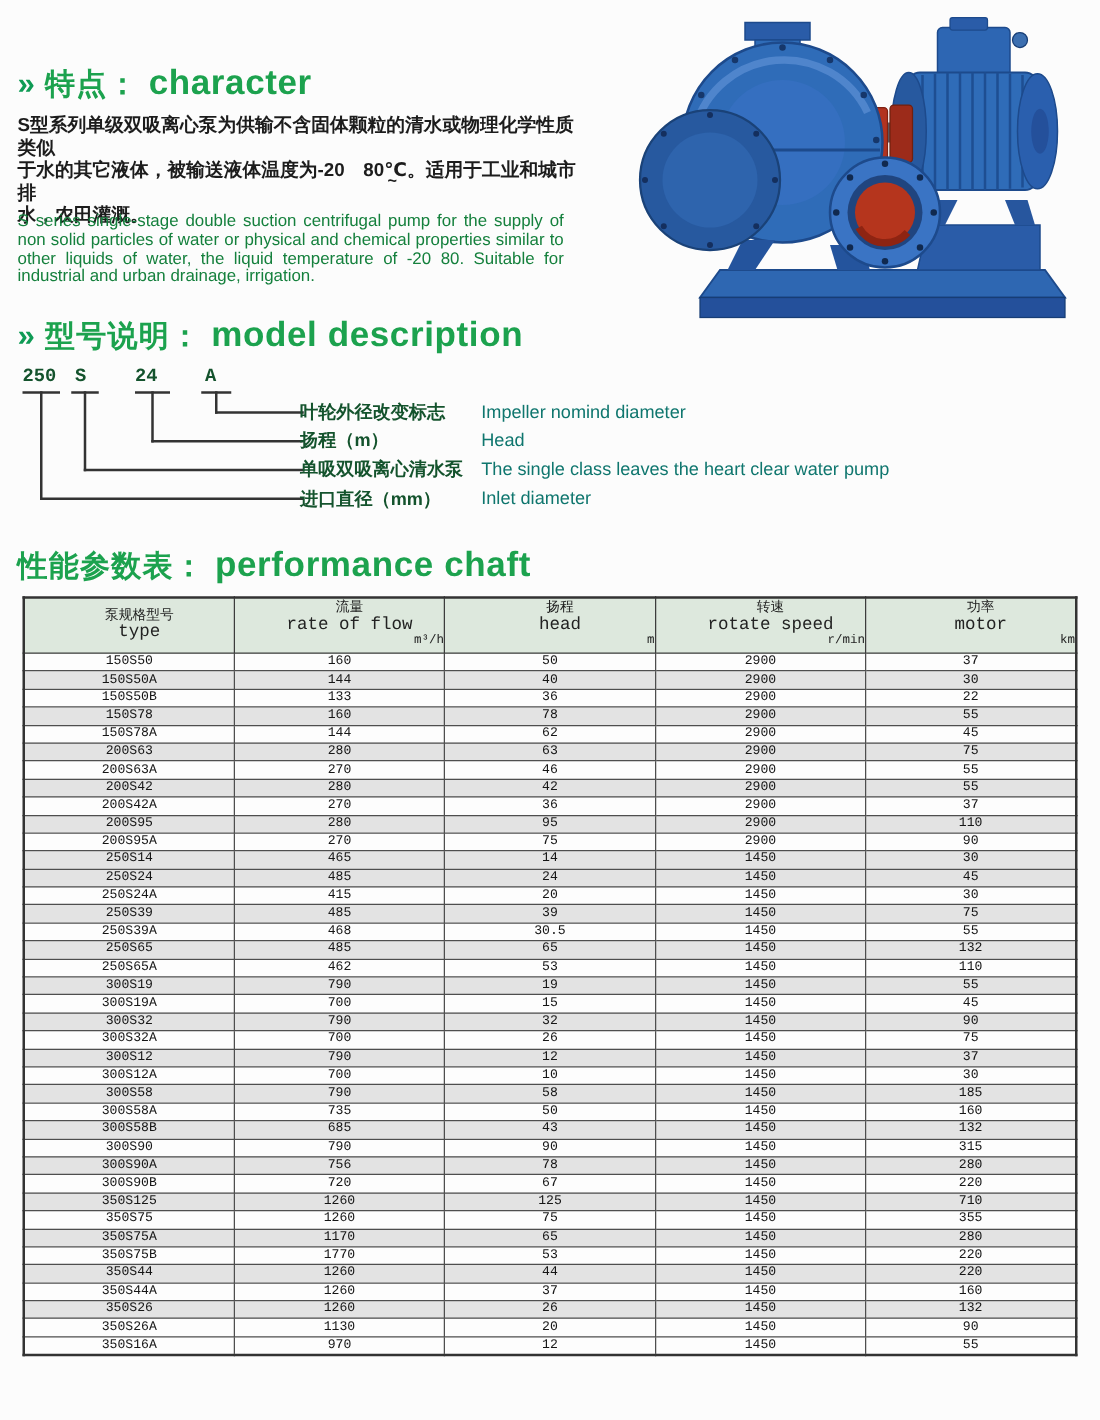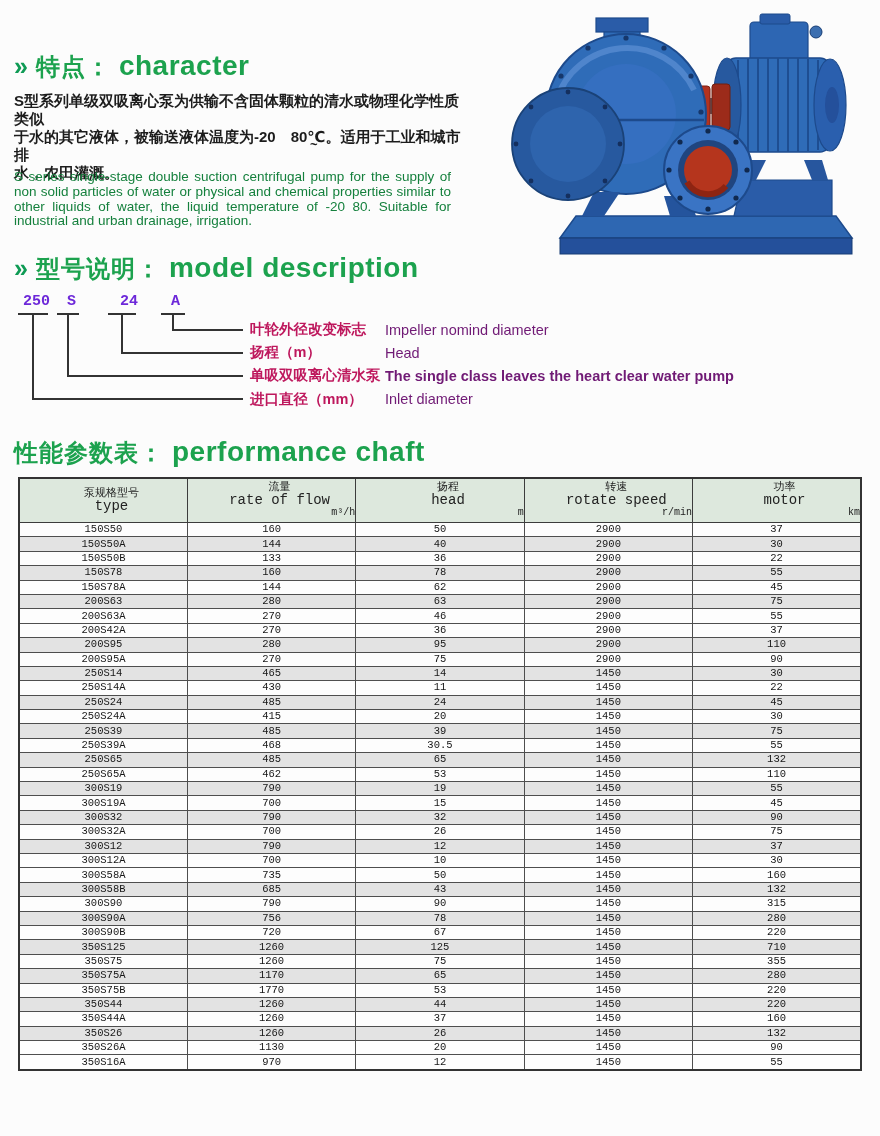--- a/index.html
+++ b/index.html
@@ -21,24 +21,24 @@
           font-size:15px;line-height:18px;color:#1c1c1c;}
   .tilde{position:absolute;left:296px;top:44px;font-size:13px;font-weight:bold;color:#1c1c1c;}
   .enpara{position:absolute;left:14px;top:170px;width:437px;margin:0;
           font-size:13.5px;line-height:14.8px;color:#15803d;text-align:justify;}
 
   
   .pump{position:absolute;left:498px;top:2px;width:380px;height:266px;}
 
   
   .code{position:absolute;font-family:"Liberation Mono","DejaVu Sans Mono",monospace;
-        font-weight:bold;font-size:15px;color:#6d28d9;text-align:right;}
+        font-weight:bold;font-size:15px;color:#14532d;text-align:left;}
   .dline{position:absolute;background:#333;}
-  .mlzh{position:absolute;left:250px;font-size:14.5px;font-weight:bold;color:#be185d;white-space:nowrap;}
-  .mlen{position:absolute;left:385px;font-size:14.5px;color:#701a75;white-space:nowrap;}
+  .mlzh{position:absolute;left:240px;font-size:14.5px;font-weight:bold;color:#14532d;white-space:nowrap;}
+  .mlen{position:absolute;left:385px;font-size:14.5px;color:#0f766e;white-space:nowrap;}
 
   
   .ptable{position:absolute;left:18px;top:477px;width:844px;border-collapse:collapse;
           table-layout:fixed;border:2px solid #333;
           font-family:"Liberation Mono","DejaVu Sans Mono",monospace;}
   .ptable th{background:#dde8dd;border:1.5px solid #3c3c3c;padding:2px 0 3px 16px;
              font-weight:normal;vertical-align:middle;}
   .th-zh{font-size:11px;line-height:13px;color:#222;}
   .th-en{font-size:14px;line-height:13px;color:#222;}
   .th-unit{font-size:10px;line-height:12px;color:#222;text-align:right;}
@@ -183,21 +183,21 @@
   <div class="dline" style="left:172px;top:329px;width:71px;height:2px;"></div>
   <div class="dline" style="left:121px;top:352px;width:122px;height:2px;"></div>
   <div class="dline" style="left:67px;top:375px;width:176px;height:2px;"></div>
   <div class="dline" style="left:32px;top:398px;width:211px;height:2px;"></div>
 
   <span class="mlzh" style="top:320px;">叶轮外径改变标志</span>
   <span class="mlen" style="top:322px;">Impeller nomind diameter</span>
   <span class="mlzh" style="top:343px;">扬程（m）</span>
   <span class="mlen" style="top:345px;">Head</span>
   <span class="mlzh" style="top:366px;">单吸双吸离心清水泵</span>
-  <span class="mlen" style="top:368px;font-weight:bold;">The single class leaves the heart clear water pump</span>
+  <span class="mlen" style="top:368px;">The single class leaves the heart clear water pump</span>
   <span class="mlzh" style="top:390px;">进口直径（mm）</span>
   <span class="mlen" style="top:391px;">Inlet diameter</span>
 
   <h2 class="heading h3">
     <span class="hzh">性能参数表：</span>
     <span class="hen">performance chaft</span>
   </h2>
 
   <table class="ptable">
     <colgroup>
@@ -278,20 +278,27 @@
           <td>2900</td>
           <td>75</td>
         </tr>
         <tr>
           <td>200S63A</td>
           <td>270</td>
           <td>46</td>
           <td>2900</td>
           <td>55</td>
         </tr>
+        <tr class="alt">
+          <td>200S42</td>
+          <td>280</td>
+          <td>42</td>
+          <td>2900</td>
+          <td>55</td>
+        </tr>
         <tr>
           <td>200S42A</td>
           <td>270</td>
           <td>36</td>
           <td>2900</td>
           <td>37</td>
         </tr>
         <tr class="alt">
           <td>200S95</td>
           <td>280</td>
@@ -306,27 +313,20 @@
           <td>2900</td>
           <td>90</td>
         </tr>
         <tr class="alt">
           <td>250S14</td>
           <td>465</td>
           <td>14</td>
           <td>1450</td>
           <td>30</td>
         </tr>
-        <tr>
-          <td>250S14A</td>
-          <td>430</td>
-          <td>11</td>
-          <td>1450</td>
-          <td>22</td>
-        </tr>
         <tr class="alt">
           <td>250S24</td>
           <td>485</td>
           <td>24</td>
           <td>1450</td>
           <td>45</td>
         </tr>
         <tr>
           <td>250S24A</td>
           <td>415</td>
@@ -397,20 +397,27 @@
           <td>1450</td>
           <td>37</td>
         </tr>
         <tr>
           <td>300S12A</td>
           <td>700</td>
           <td>10</td>
           <td>1450</td>
           <td>30</td>
         </tr>
+        <tr class="alt">
+          <td>300S58</td>
+          <td>790</td>
+          <td>58</td>
+          <td>1450</td>
+          <td>185</td>
+        </tr>
         <tr>
           <td>300S58A</td>
           <td>735</td>
           <td>50</td>
           <td>1450</td>
           <td>160</td>
         </tr>
         <tr class="alt">
           <td>300S58B</td>
           <td>685</td>

